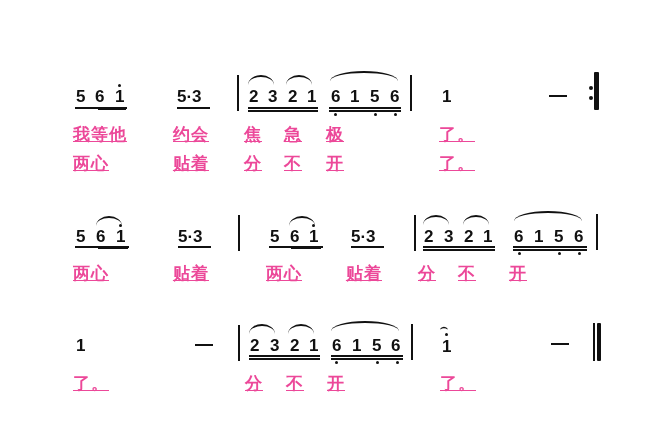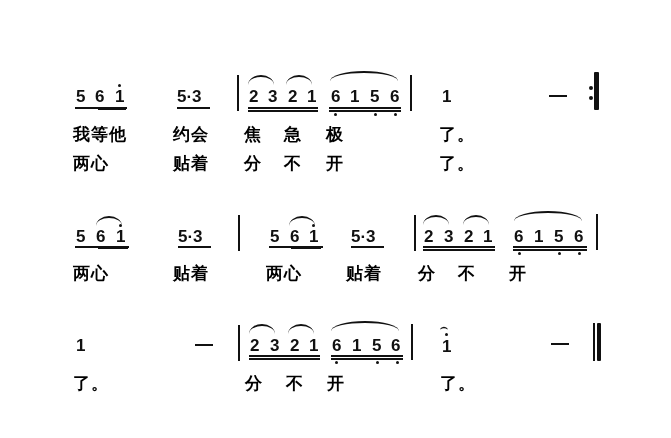--- a/index.html
+++ b/index.html
@@ -2,21 +2,21 @@
 <html><head>
 <meta charset="utf-8">
 <style>
   html, body { margin: 0; padding: 0; background: #ffffff; }
   body { width: 671px; height: 438px; position: relative; overflow: hidden;
          font-family: "Liberation Sans", "DejaVu Sans", sans-serif; color: #111; }
   .sheet { position: absolute; left: 0; top: 0; width: 671px; height: 438px; }
   .note { position: absolute; font-weight: bold; font-size: 17px; line-height: 17px;
           font-family: "Liberation Sans", sans-serif; color: #111; }
   .lyric { position: absolute; font-size: 17px; line-height: 18px; font-weight: bold;
-           font-family: "DejaVu Sans", sans-serif; color: #000000; letter-spacing: 1px; }
+           font-family: "DejaVu Sans", sans-serif; color: #ec4899; letter-spacing: 1px; text-decoration: underline; }
   .uline { position: absolute; height: 2px; background: #111; }
   .bar { position: absolute; width: 2px; background: #111; }
   .barthick { position: absolute; width: 5px; background: #111; border-radius: 1px; }
   .dot-low { position: absolute; width: 3px; height: 3px; border-radius: 50%; background: #111; }
   .dot-high { position: absolute; width: 3px; height: 3px; border-radius: 50%; background: #111; }
   .repdot { position: absolute; width: 4px; height: 4px; border-radius: 50%; background: #111; }
   .slur { position: absolute; border-top: 2px solid #111; border-radius: 50% 50% 0 0 / 100% 100% 0 0; height: 8px; }
   .dash { position: absolute; height: 2px; width: 18px; background: #111; }
   .fermata { position: absolute; font-size: 12px; line-height: 12px; font-weight: bold; }
 </style>

